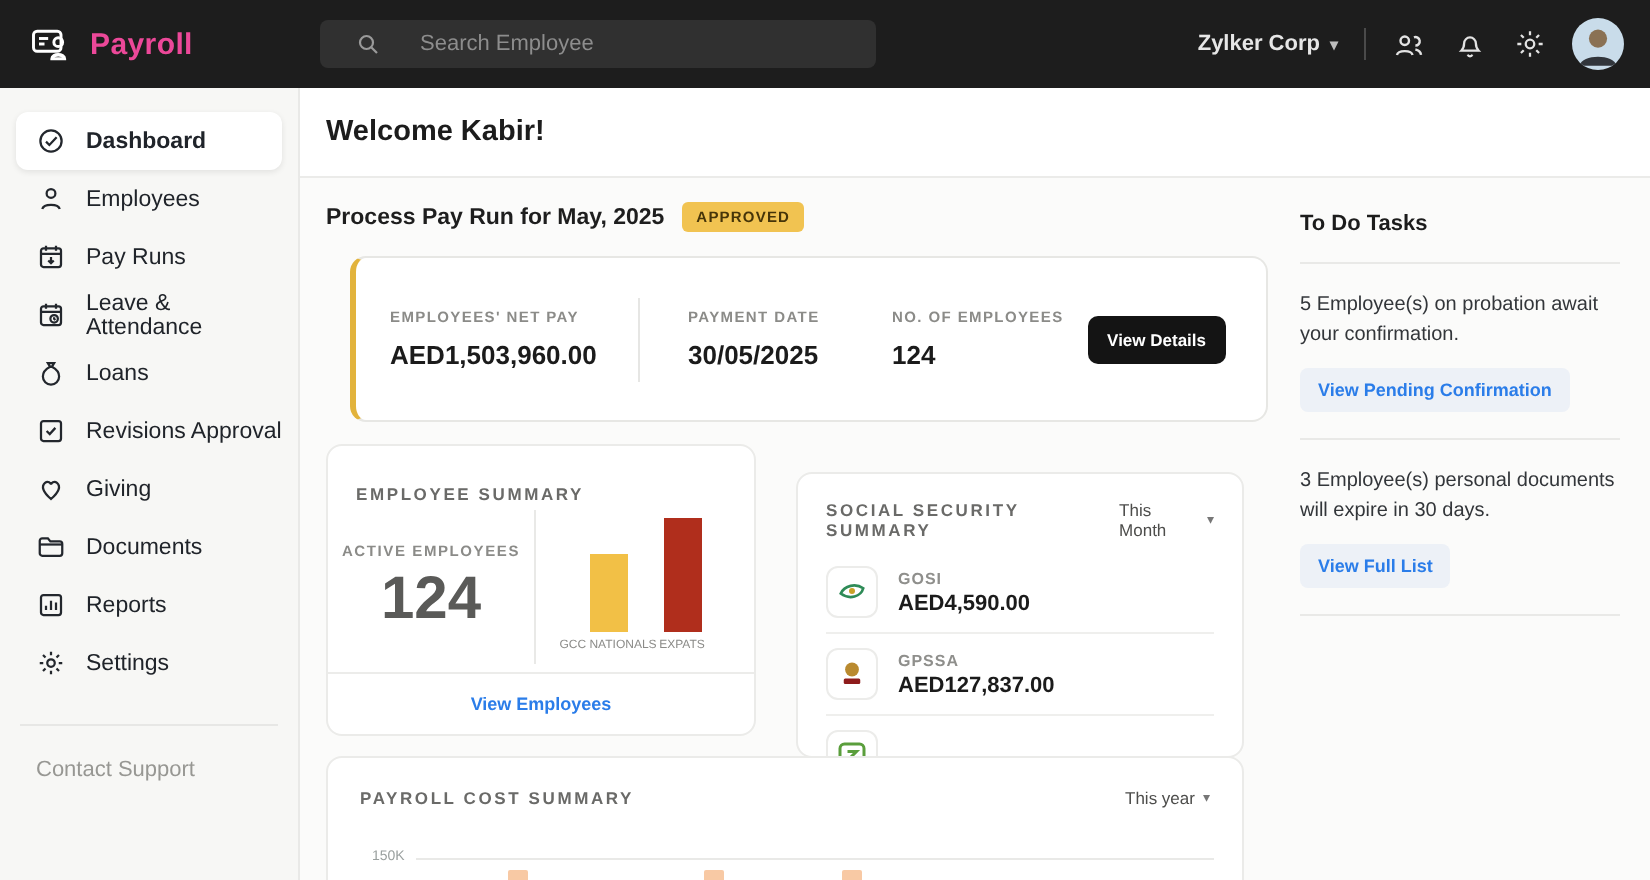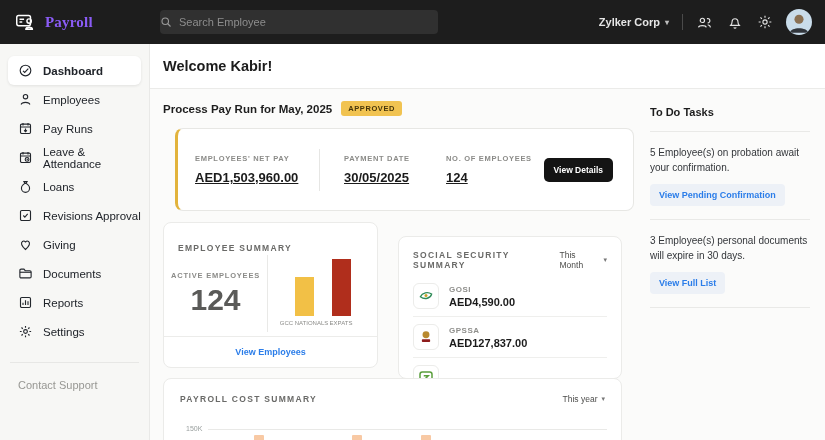--- a/index.html
+++ b/index.html
@@ -2,23 +2,23 @@
 <html><head>
 <meta charset="utf-8">
 <style>
   * { margin:0; padding:0; box-sizing:border-box; }
   html,body { width:825px; height:440px; }
   body { font-family:"Liberation Sans", sans-serif; background:#fbfbfa; }
   .stage { position:relative; width:825px; height:440px; overflow:hidden; background:#fbfbfa; }
 
   
   .topbar { position:absolute; top:0; left:0; width:825px; height:44px; background:#1d1d1d; }
-  .logo { position:absolute; left:14px; top:0; height:44px; display:flex; align-items:center; gap:9px; color:#8b5cf6;font-family:Liberation Serif, serif; }
+  .logo { position:absolute; left:14px; top:0; height:44px; display:flex; align-items:center; gap:9px; color:#ec4899; }
   .logo .app-name { font-size:15px; font-weight:700; letter-spacing:.2px; }
-  .searchbox { position:absolute; left:160px; top:10px; width:278px; height:24px; background:#303030; border-radius:4px; display:flex; align-items:center; padding:0 0; gap:7px; }
+  .searchbox { position:absolute; left:160px; top:10px; width:278px; height:24px; background:#303030; border-radius:4px; display:flex; align-items:center; padding:0 18px; gap:20px; }
   .searchbox input { background:transparent; border:none; outline:none; color:#cfcfcf; font-size:11px; width:100%; font-family:"Liberation Sans",sans-serif; }
   .searchbox input::placeholder { color:#8d8d8d; }
   .top-right { position:absolute; right:13px; top:0; height:44px; display:flex; align-items:center; gap:13px; }
   .org { color:#e6e6e6; font-size:11px; font-weight:600; display:flex; align-items:center; gap:5px; cursor:pointer; }
   .org .caret { font-size:8px; color:#bdbdbd; }
   .top-sep { width:1px; height:16px; background:#4a4a4a; }
   .top-ic { width:17px; height:17px; color:#e3e3e3; display:flex; align-items:center; justify-content:center; }
   .avatar { width:26px; height:26px; border-radius:50%; background:#c9dcea; overflow:hidden; display:flex; align-items:flex-end; justify-content:center; }
 
   
@@ -33,21 +33,21 @@
   .main { position:absolute; top:44px; left:150px; right:0; bottom:0; background:#fbfbfa; }
   .welcome-strip { position:absolute; top:0; left:0; right:0; height:45px; background:#fff; border-bottom:1px solid #ebebe9; display:flex; align-items:center; padding-left:13px; }
   .welcome { font-size:14.5px; font-weight:700; color:#1c1c1c; }
 
   .payrun-head { position:absolute; top:57px; left:13px; display:flex; align-items:center; gap:9px; }
   .payrun-title { font-size:11.5px; font-weight:700; color:#1e1e1e; }
   .badge { background:#f1c351; color:#463509; font-size:7.5px; font-weight:800; letter-spacing:.6px; padding:3px 7px; border-radius:3px; }
 
   .payrun-card { position:absolute; top:84px; left:25px; width:459px; height:83px; background:#fff; border:1px solid #e7e7e4; border-left:3px solid #e2b33c; border-radius:8px; display:flex; align-items:center; padding:0 20px 0 17px; }
   .pr-label { font-size:7.5px; font-weight:700; letter-spacing:.7px; color:#8b8b88; margin-bottom:7px; }
-  .pr-value { font-size:13px; font-weight:700; color:#1b1b1b;text-decoration:underline; }
+  .pr-value { font-size:13px; font-weight:700; color:#1b1b1b; }
   .pr-col1 { width:124px; }
   .pr-sep { width:1px; height:42px; background:#e6e6e4; }
   .pr-col2 { margin-left:24px; width:102px; }
   .pr-col3 { flex:1; }
   .view-details { background:#141414; color:#fff; font-size:8.5px; font-weight:700; border:none; border-radius:5px; padding:7px 10px; cursor:pointer; font-family:"Liberation Sans",sans-serif; }
 
   .card { position:absolute; background:#fff; border:1px solid #ebebe9; border-radius:8px; }
   .card-title { font-size:8.5px; font-weight:700; letter-spacing:1.3px; color:#6a6a68; }
   .period { font-size:8.5px; color:#4d4d4b; cursor:pointer; display:flex; align-items:center; gap:4px; }
   .period .caret { font-size:7px; color:#777; }

